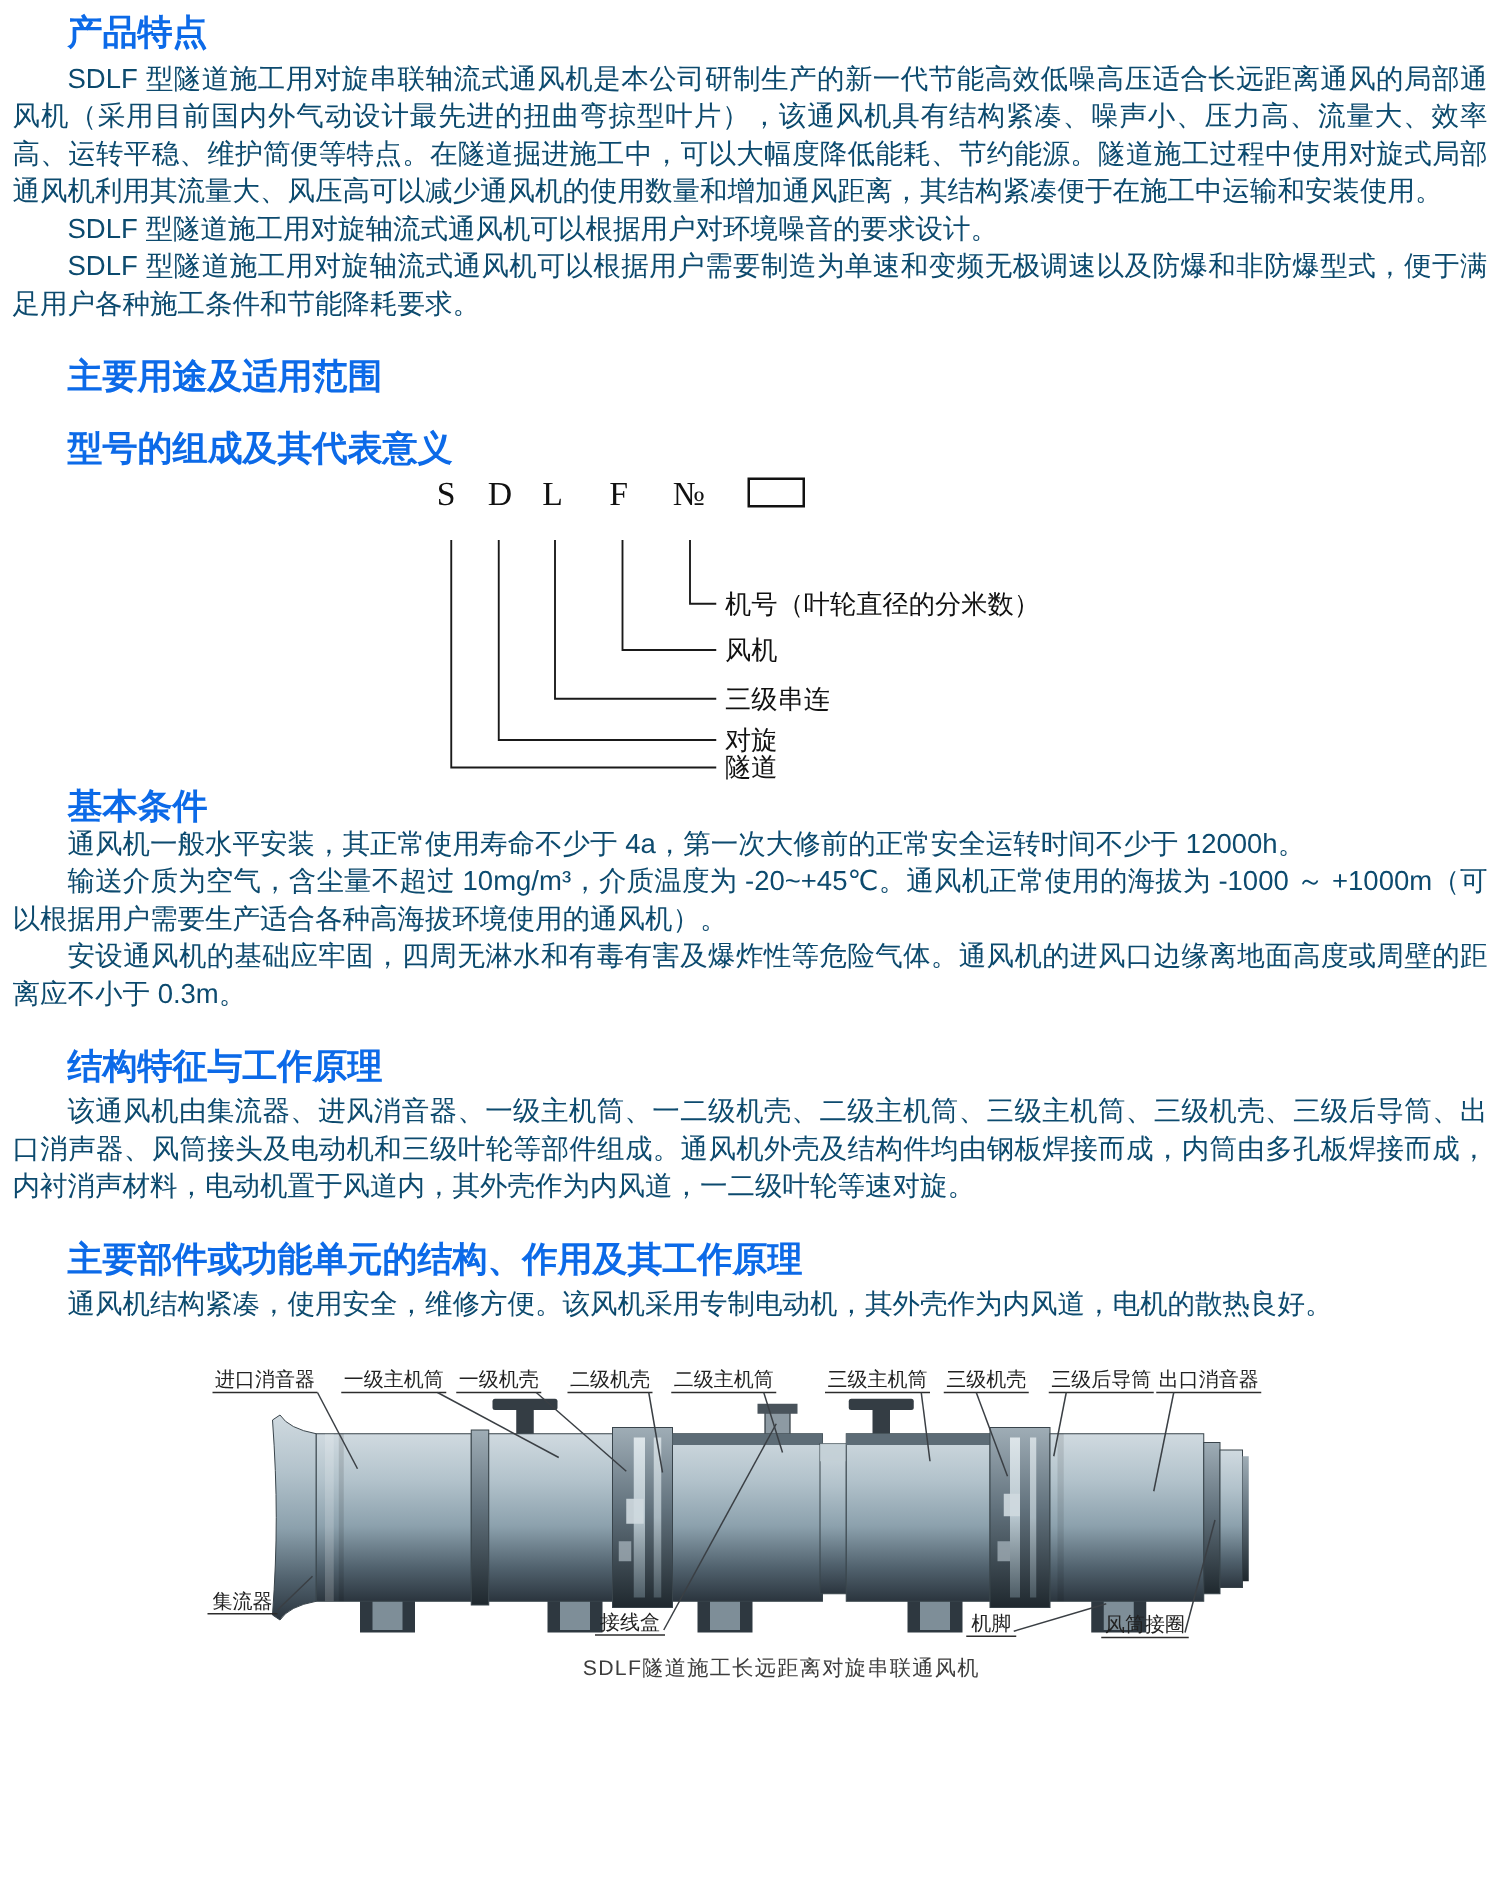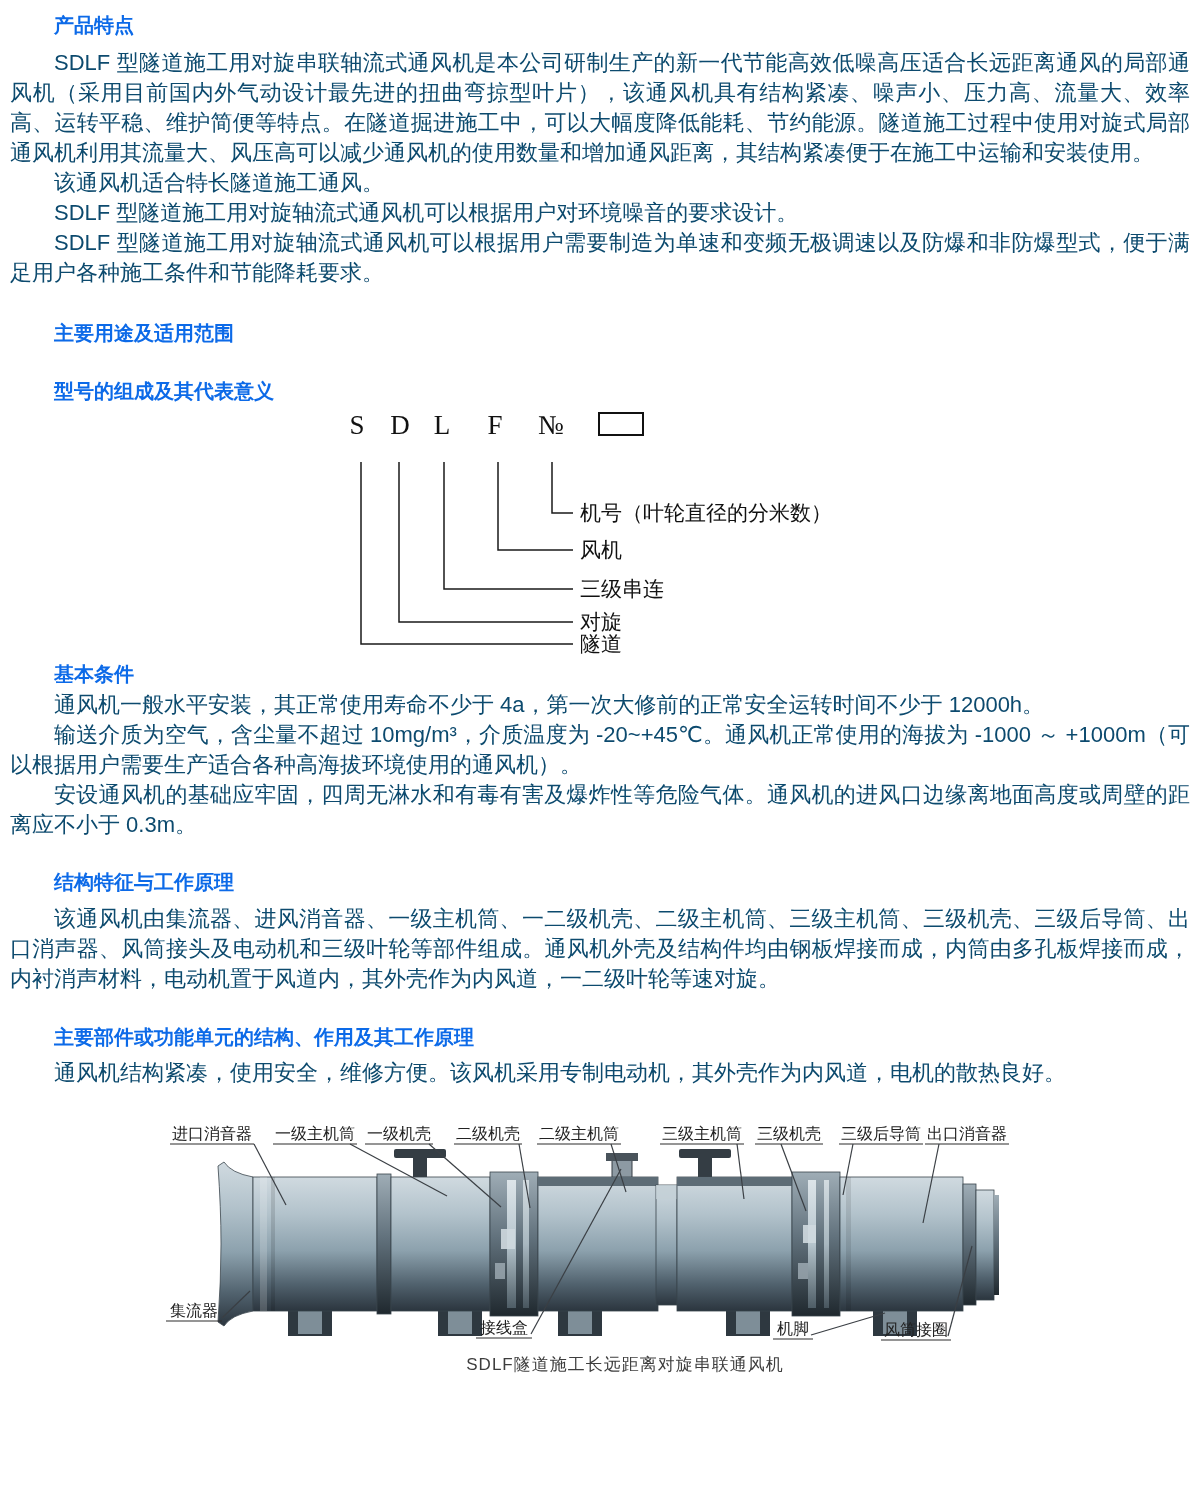--- a/index.html
+++ b/index.html
@@ -11,26 +11,26 @@
   .page {
     width:1200px; height:1510px;
     box-sizing:border-box;
     padding:10px 10px 0 10px;
     overflow:hidden;
     position:relative;
     background:#ffffff;
   }
   h2.sec {
     color:#0c6ae8;
-    font-size:20px;
+    font-size:28px;
     font-weight:bold;
     line-height:31px;
     margin:0 0 7px 44px;
   }
-  h2.sec.mt1 { margin-top:30px; margin-bottom:27px; }
+  h2.sec.mt1 { margin-top:30px; margin-bottom:27px;font-family:Liberation Mono, monospace; }
   h2.sec.mt0 { margin-top:0; margin-bottom:0; }
   h2.sec.mt2 { margin-top:2px; margin-bottom:0; }
   h2.sec.mt3 { margin-top:27px; margin-bottom:6px; }
   h2.sec.mt4 { margin-top:28px; margin-bottom:5px; }
   p.body {
     font-size:22px;
     line-height:30px;
     margin:0;
     text-indent:2em;
     text-align:justify;
@@ -48,27 +48,26 @@
   .fan-label { font-size:16px; fill:#222; }
   .fan-caption { font-size:17px; fill:#3d3d3d; letter-spacing:1px; }
 </style>
 </head>
 <body>
 
 <div class="page">
 
   <h2 class="sec">产品特点</h2>
   <p class="body first-para">SDLF 型隧道施工用对旋串联轴流式通风机是本公司研制生产的新一代节能高效低噪高压适合长远距离通风的局部通风机（采用目前国内外气动设计最先进的扭曲弯掠型叶片），该通风机具有结构紧凑、噪声小、压力高、流量大、效率高、运转平稳、维护简便等特点。在隧道掘进施工中，可以大幅度降低能耗、节约能源。隧道施工过程中使用对旋式局部通风机利用其流量大、风压高可以减少通风机的使用数量和增加通风距离，其结构紧凑便于在施工中运输和安装使用。</p>
-  <p class="body">该通风机适合特长隧道施工通风。</p>
   <p class="body">SDLF 型隧道施工用对旋轴流式通风机可以根据用户对环境噪音的要求设计。</p>
   <p class="body">SDLF 型隧道施工用对旋轴流式通风机可以根据用户需要制造为单速和变频无极调速以及防爆和非防爆型式，便于满足用户各种施工条件和节能降耗要求。</p>
 
   <h2 class="sec mt1">主要用途及适用范围</h2>
 
-  <h2 class="sec mt0" style="margin-top:12px;">型号的组成及其代表意义</h2>
+  <h2 class="sec mt0" style="margin-top:12px;font-family:Liberation Mono, monospace;">型号的组成及其代表意义</h2>
 
   <svg class="model-svg" width="1180" height="250" viewBox="0 0 1180 250">
 
     <text class="code-letter" x="347" y="27" text-anchor="middle">S</text>
     <text class="code-letter" x="390" y="27" text-anchor="middle">D</text>
     <text class="code-letter" x="432" y="27" text-anchor="middle">L</text>
     <text class="code-letter" x="485" y="27" text-anchor="middle">F</text>
     <text class="code-letter" x="541" y="27" text-anchor="middle">№</text>
 
     <rect x="589" y="6" width="44" height="22" fill="none" stroke="#111" stroke-width="2"></rect>

